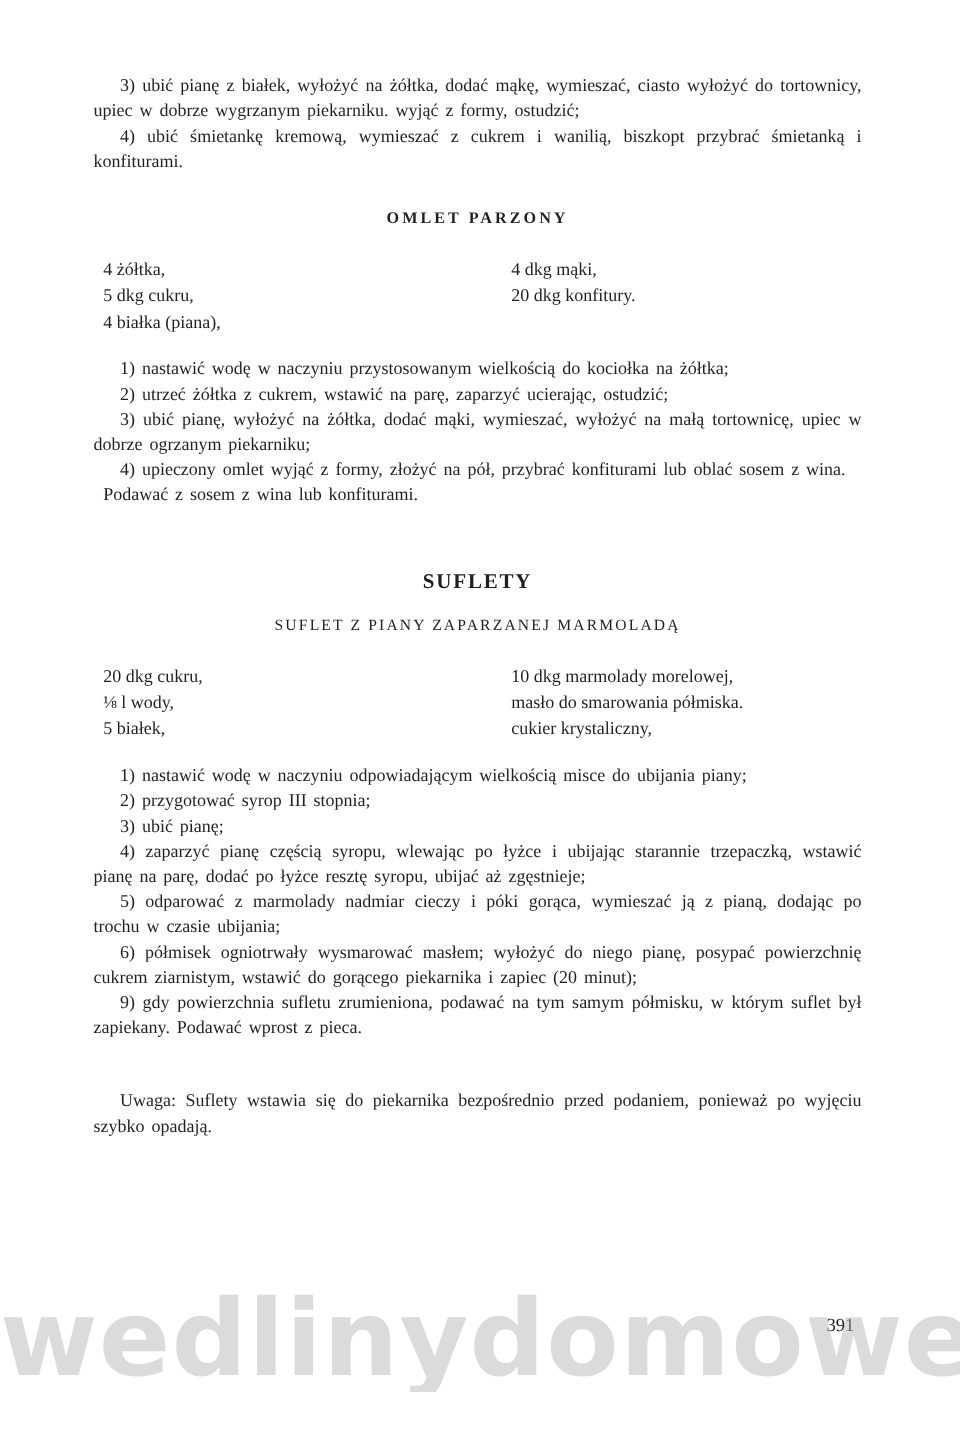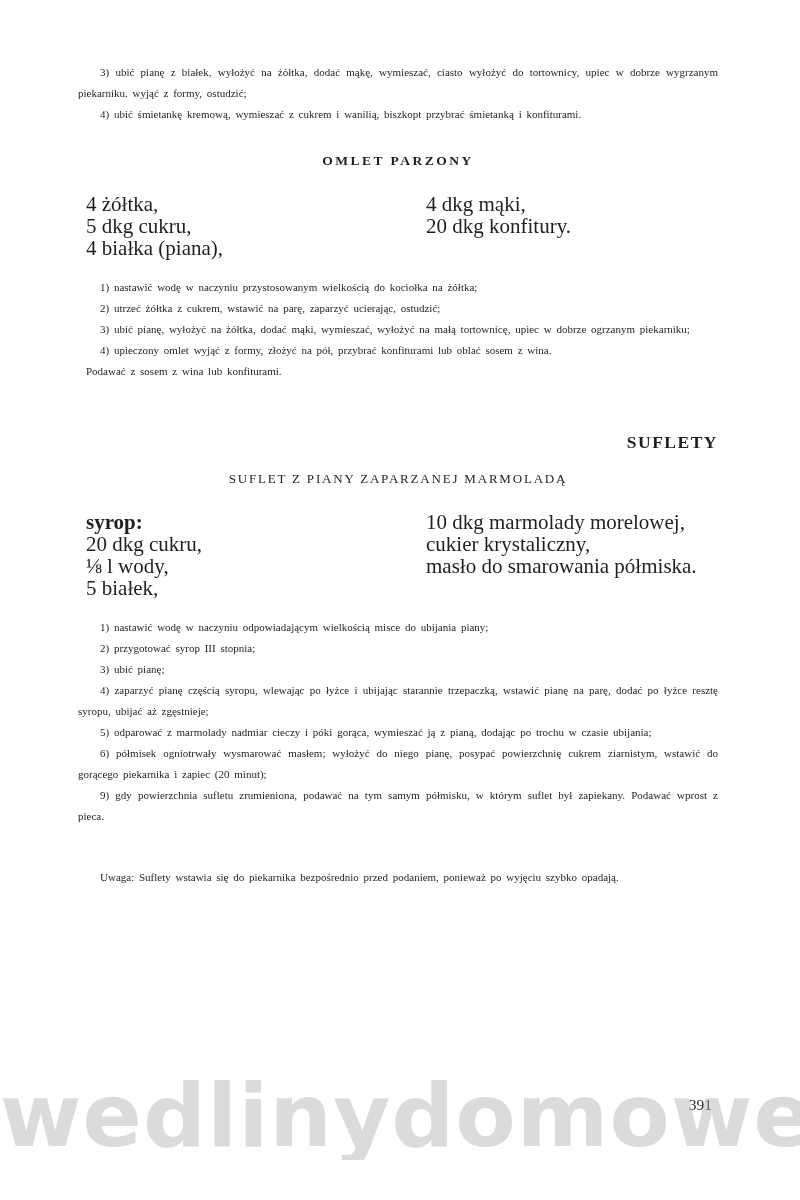--- a/index.html
+++ b/index.html
@@ -18,37 +18,37 @@
   .page {
     position: relative;
     width: 100%;
     height: 100%;
   }
   .content {
     padding: 62px 82px 0 78px;
   }
   p {
     margin: 0;
-    font-size: 11px;
+    font-size: 15px;
     line-height: 21px;
     text-align: justify;
     text-indent: 22px;
     word-spacing: 2px;
   }
   .no-indent { text-indent: 8px; }
   .heading-small {
     margin-top: 28px;
     text-align: center;
     font-weight: bold;
     font-size: 13.5px;
     letter-spacing: 2.5px;
   }
   .heading-large {
     margin-top: 50px;
-    text-align: right;
+    text-align: center;
     font-weight: bold;
     font-size: 17.5px;
     letter-spacing: 1.5px;
   }
   .heading-sub {
     margin-top: 18px;
     text-align: center;
     font-weight: normal;
     font-size: 13px;
     letter-spacing: 1.8px;
@@ -61,21 +61,21 @@
     width: 50%;
     padding-left: 8px;
     box-sizing: border-box;
   }
   .ingredients .col-right {
     width: 50%;
     padding-left: 28px;
     box-sizing: border-box;
   }
   .ingredient {
-    font-size: 21px;
+    font-size: 15px;
     line-height: 22px;
     white-space: nowrap;
   }
   .ingredient-header {
     font-weight: bold;
   }
   .steps {
     margin-top: 18px;
   }
   .note {
@@ -135,29 +135,28 @@
       <p>3) ubić pianę, wyłożyć na żółtka, dodać mąki, wymieszać, wyłożyć na małą tortownicę, upiec w dobrze ogrzanym piekarniku;</p>
       <p>4) upieczony omlet wyjąć z formy, złożyć na pół, przybrać konfiturami lub oblać sosem z wina.</p>
       <p class="no-indent">Podawać z sosem z wina lub konfiturami.</p>
     </div>
 
     <div class="heading-large">SUFLETY</div>
     <div class="heading-sub">SUFLET Z PIANY ZAPARZANEJ MARMOLADĄ</div>
 
     <div class="ingredients">
       <div class="col-left">
-        <div class="ingredient ingredient-header">syrop:</div>
         <div class="ingredient">20 dkg cukru,</div>
         <div class="ingredient">⅛ l wody,</div>
         <div class="ingredient">5 białek,</div>
       </div>
       <div class="col-right">
         <div class="ingredient">10 dkg marmolady morelowej,</div>
+        <div class="ingredient">masło do smarowania półmiska.</div>
         <div class="ingredient">cukier krystaliczny,</div>
-        <div class="ingredient">masło do smarowania półmiska.</div>
       </div>
     </div>
 
     <div class="steps">
       <p>1) nastawić wodę w naczyniu odpowiadającym wielkością misce do ubijania piany;</p>
       <p>2) przygotować syrop III stopnia;</p>
       <p>3) ubić pianę;</p>
       <p>4) zaparzyć pianę częścią syropu, wlewając po łyżce i ubijając starannie trzepaczką, wstawić pianę na parę, dodać po łyżce resztę syropu, ubijać aż zgęstnieje;</p>
       <p>5) odparować z marmolady nadmiar cieczy i póki gorąca, wymieszać ją z pianą, dodając po trochu w czasie ubijania;</p>
       <p>6) półmisek ogniotrwały wysmarować masłem; wyłożyć do niego pianę, posypać powierzchnię cukrem ziarnistym, wstawić do gorącego piekarnika i zapiec (20 minut);</p>

